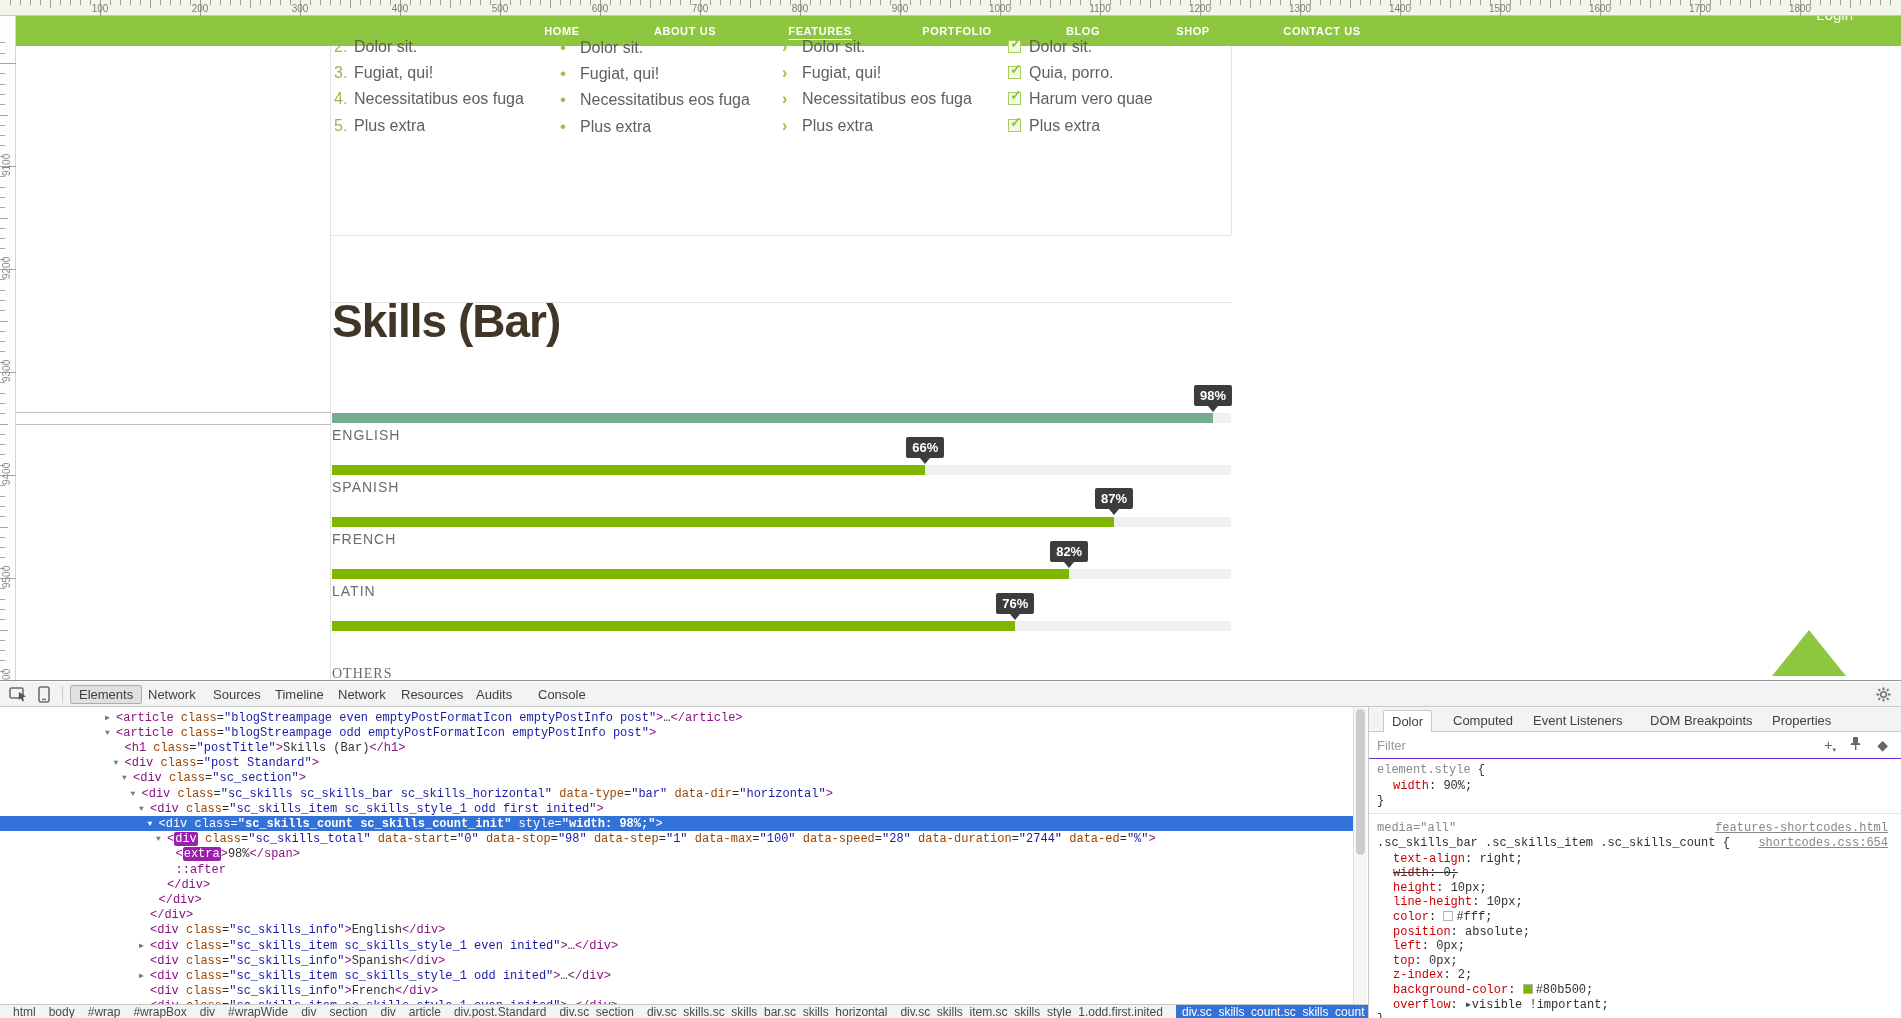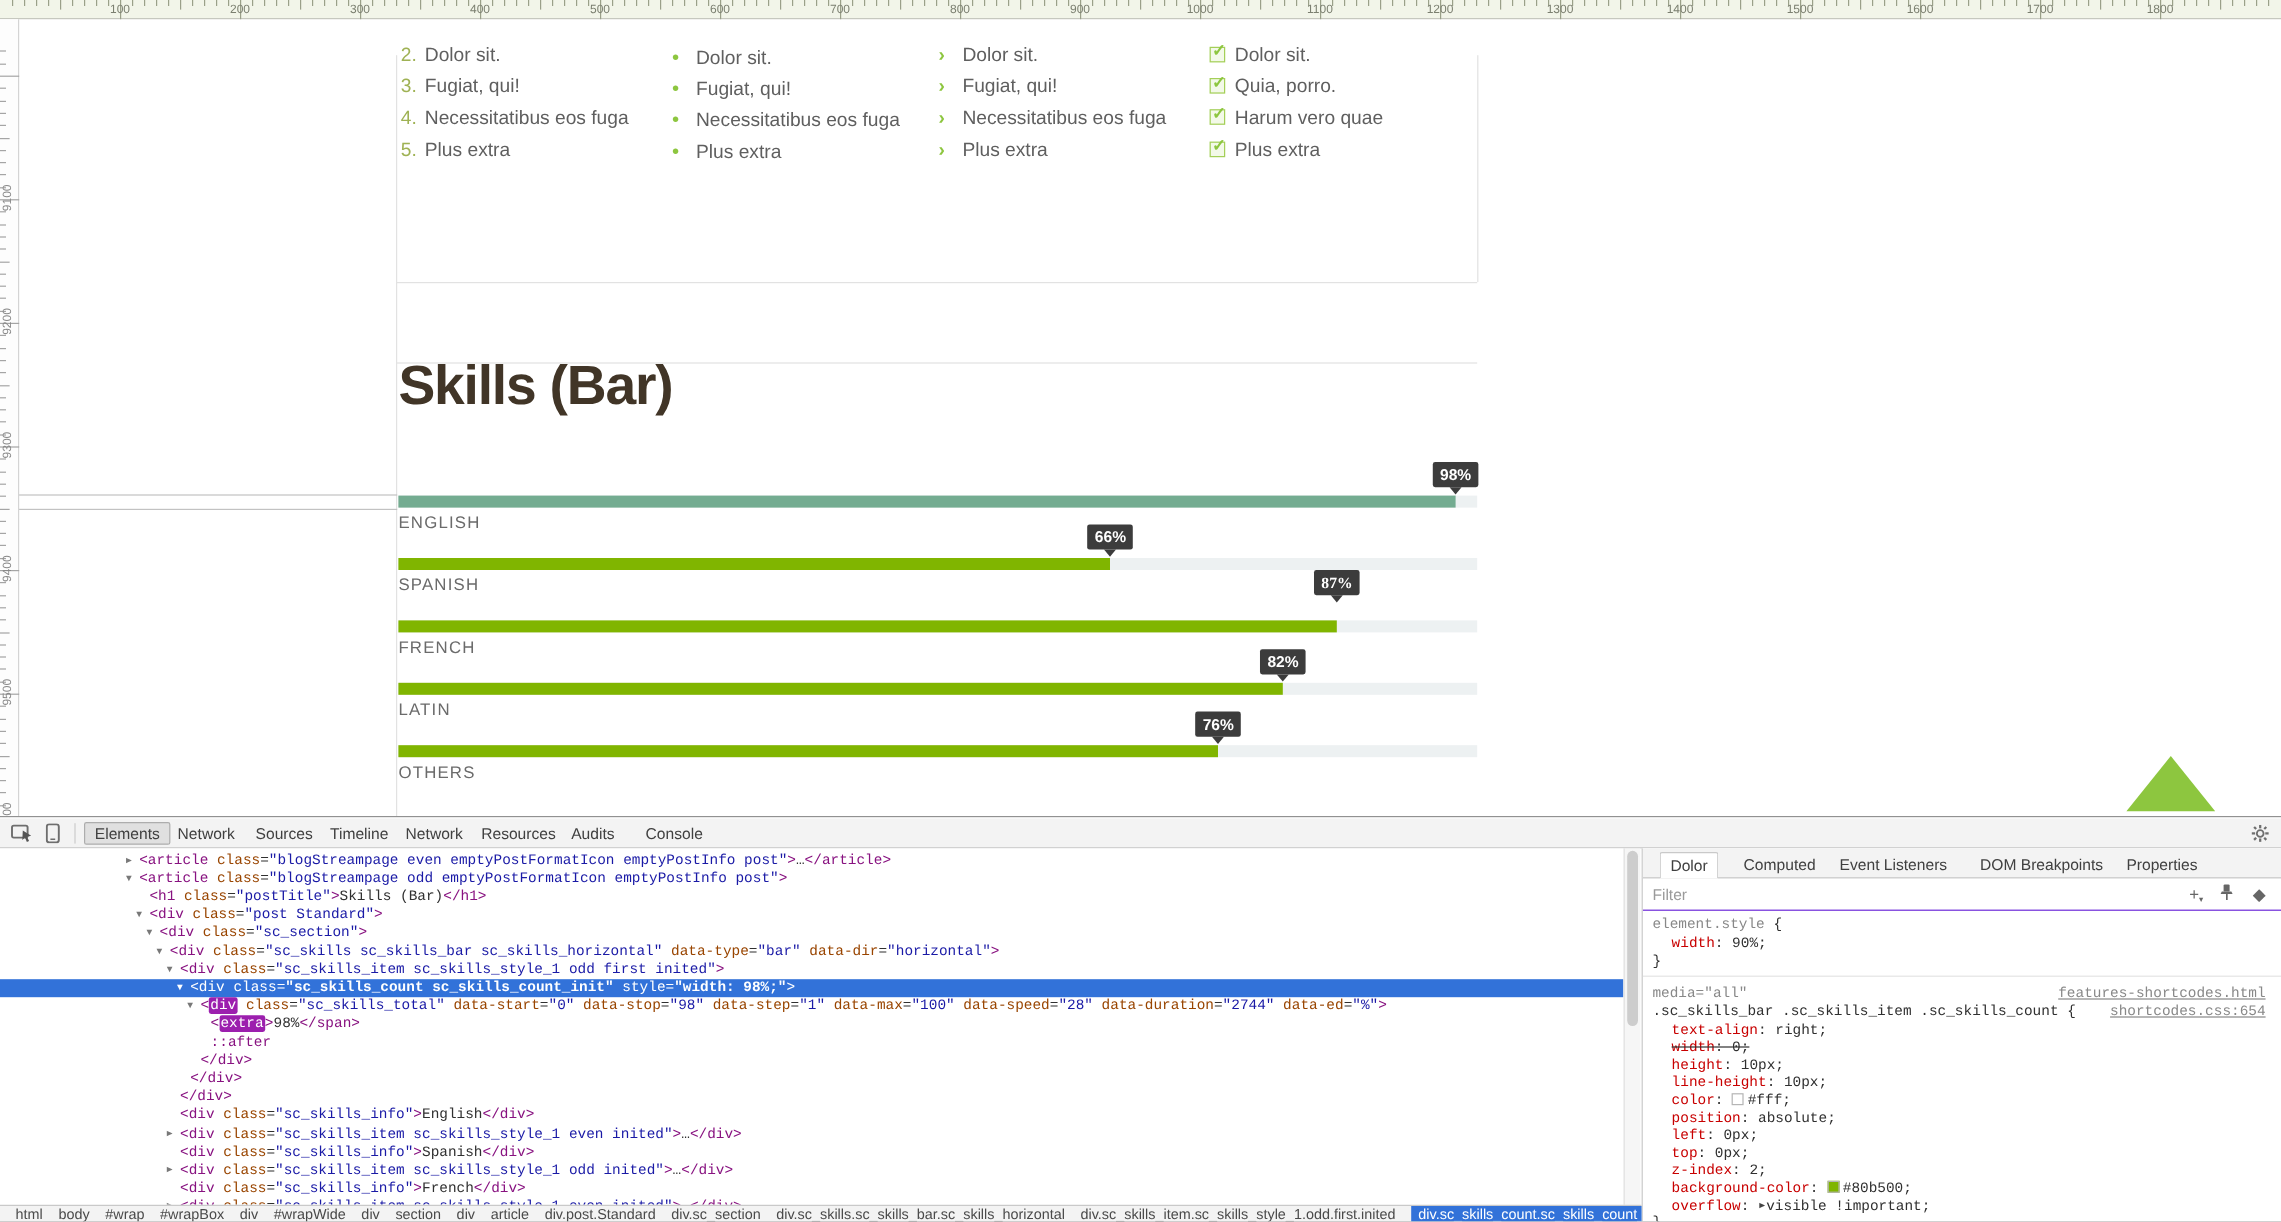--- a/index.html
+++ b/index.html
@@ -123,20 +123,29 @@
   .crumb.sel{background:#3272d9;color:#fff;margin-left:13px;padding:0 6px;}
 
   svg{display:block;}
 </style>
 </head>
 <body>
 
 <div id="stage">
 
   <div id="page">
+    <nav id="topnav">
+        <div class="nav-item" style="left: 562px;">HOME</div>
+        <div class="nav-item" style="left: 685px;">ABOUT US</div>
+        <div class="nav-item active" style="left: 820px;">FEATURES</div>
+        <div class="nav-item" style="left: 957px;">PORTFOLIO</div>
+        <div class="nav-item" style="left: 1083px;">BLOG</div>
+        <div class="nav-item" style="left: 1193px;">SHOP</div>
+        <div class="nav-item" style="left: 1322px;">CONTACT US</div>
+      </nav>
     <div id="login-link">Login</div>
 
     <div id="lists">
         <div class="list-col" style="left: 334px;">
           <div class="list-row" style="top: 38px;"><span class="list-marker ">2.</span><span>Dolor sit.</span></div>
           <div class="list-row" style="top: 64px;"><span class="list-marker ">3.</span><span>Fugiat, qui!</span></div>
           <div class="list-row" style="top: 90px;"><span class="list-marker ">4.</span><span>Necessitatibus eos fuga</span></div>
           <div class="list-row" style="top: 117px;"><span class="list-marker ">5.</span><span>Plus extra</span></div>
         </div>
         <div class="list-col" style="left: 560px;">
@@ -174,30 +183,30 @@
         <div class="skill-badge" style="left: 1213.02px; top: 385px;">98%</div>
         <div class="skill-track" style="top: 465px;">
           <div class="skill-fill" style="width: 593px;"></div>
         </div>
         <div class="skill-label" style="top: 479px;">SPANISH</div>
         <div class="skill-badge" style="left: 925.34px; top: 437px;">66%</div>
         <div class="skill-track" style="top: 517px;">
           <div class="skill-fill" style="width: 782px;"></div>
         </div>
         <div class="skill-label" style="top: 531px;">FRENCH</div>
-        <div class="skill-badge" style="left: 1114.13px; top: 475px; font-family: Liberation Serif, serif;">87%</div>
+        <div class="skill-badge" style="left: 1114.13px; top: 488px;">87%</div>
         <div class="skill-track" style="top: 569px;">
           <div class="skill-fill" style="width: 737px;"></div>
         </div>
         <div class="skill-label" style="top: 583px;">LATIN</div>
         <div class="skill-badge" style="left: 1069.18px; top: 541px;">82%</div>
         <div class="skill-track" style="top: 621px;">
           <div class="skill-fill" style="width: 683px;"></div>
         </div>
-        <div class="skill-label" style="top: 635px;">OTHERS</div>
+        <div class="skill-label" style="top: 666px; font-family: Liberation Serif, serif;">OTHERS</div>
         <div class="skill-badge" style="left: 1015.24px; top: 593px;">76%</div>
       </div>
 
     <div class="guide" style="left:0;top:412px;width:331px;"></div>
     <div class="guide" style="left:0;top:424px;width:331px;"></div>
 
 
     <div id="scrolltop"></div>
 
     <div id="hruler">

